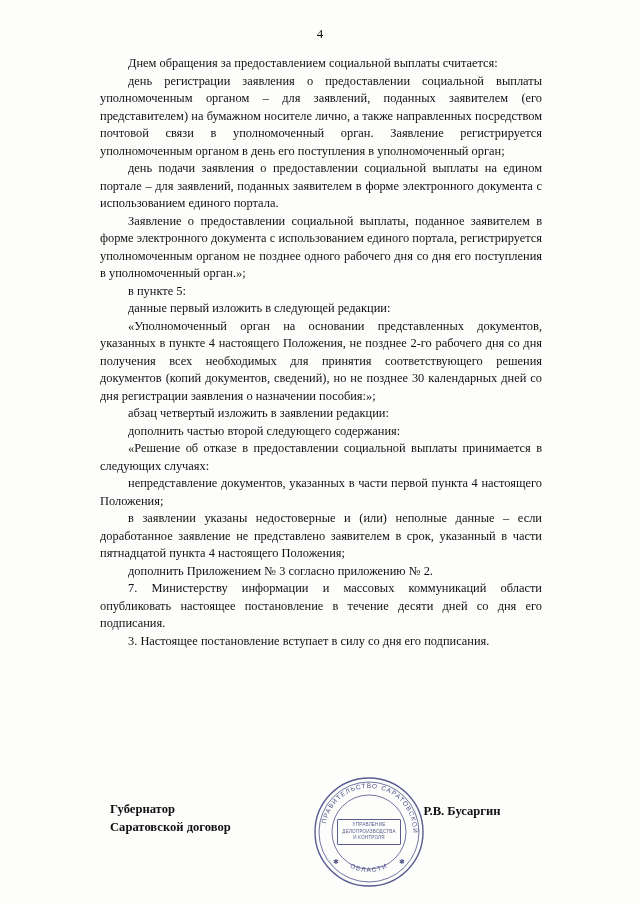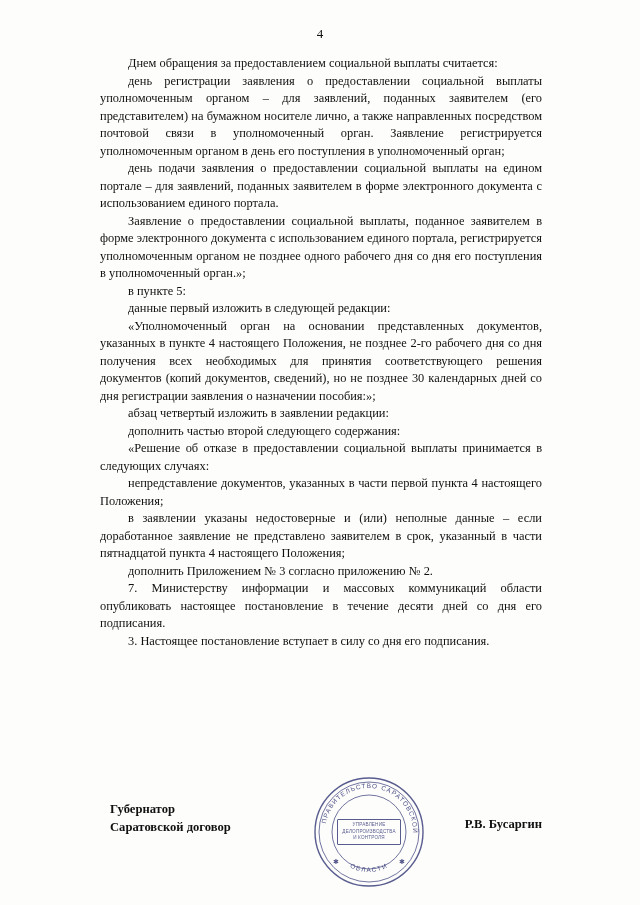--- a/index.html
+++ b/index.html
@@ -55,22 +55,22 @@
   }
   .sig-left {
     position: absolute;
     left: 10px;
     top: 0;
     width: 240px;
   }
   .sig-right {
     position: absolute;
     right: 0;
-    top: 15px;
-    text-align: right;
+    top: 2px;
+    text-align: center;
     width: 160px;
   }
   .stamp {
     position: absolute;
     left: 313px;
     top: 776px;
     width: 112px;
     height: 112px;
   }
   .stamp svg {

